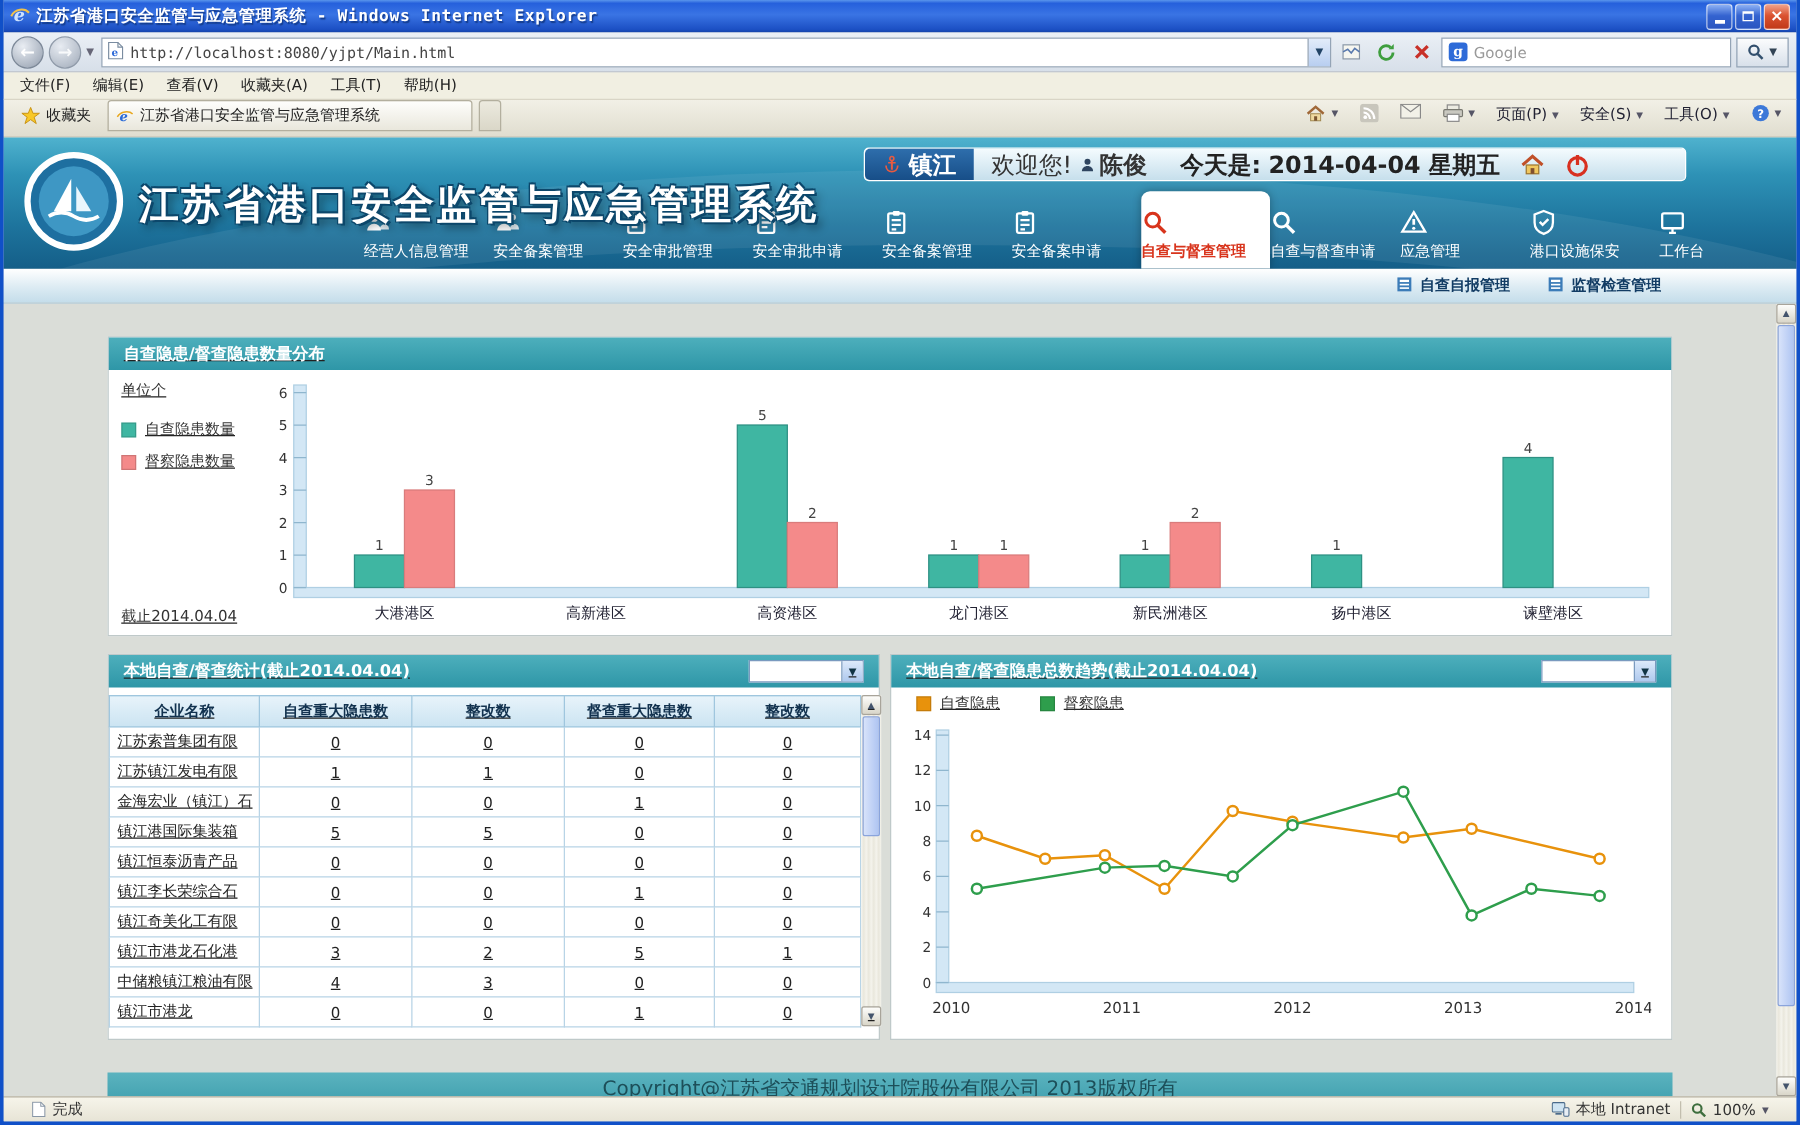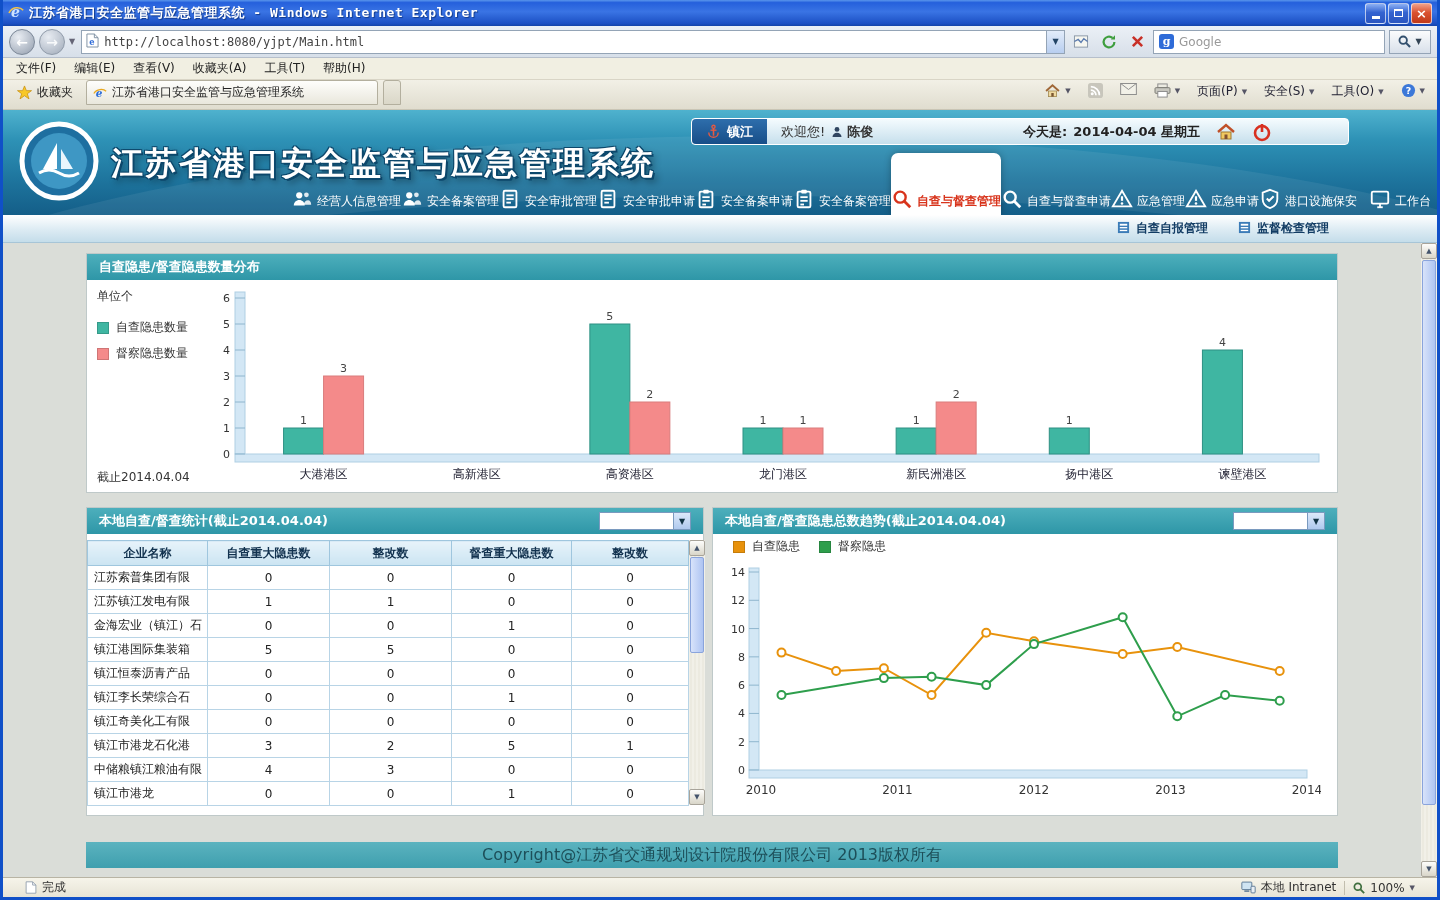--- a/index.html
+++ b/index.html
@@ -48,59 +48,59 @@
 
   
   .app-header{height:105px;flex:0 0 105px;position:relative;overflow:hidden;
     background:linear-gradient(180deg,#4FB2CE 0%,#2E92B6 28%,#1E759E 66%,#145E88 100%);}
   .app-header::after{content:'';position:absolute;left:-200px;top:26px;width:1900px;height:420px;border-radius:50%;
     border-top:60px solid rgba(255,255,255,0.07);pointer-events:none;}
   .logo{position:absolute;left:16px;top:11px;width:80px;height:80px;}
   .app-title{position:absolute;left:108px;top:32px;font-size:32px;font-weight:bold;color:#fff;letter-spacing:2px;white-space:nowrap;z-index:3;
     text-shadow:2px 2px 0 #0C476B,-1px -1px 0 #0C476B,1px -1px 0 #0C476B,-1px 1px 0 #0C476B,4px 4px 7px rgba(0,0,0,.45);}
   .user-strip{position:absolute;left:688px;right:88px;top:8px;height:27px;display:flex;align-items:center;
-    background:linear-gradient(180deg,#F4FBFE,#C6DFEC);border:1px solid #FFFFFF;border-radius:4px;font-size:13px;color:#333;z-index:4;}
+    background:linear-gradient(180deg,#F4FBFE,#C6DFEC);border:1px solid #FFFFFF;border-radius:4px;font-size:19px;color:#333;z-index:4;}
   .city-tab{height:100%;display:flex;align-items:center;gap:6px;padding:0 14px;color:#fff;font-weight:bold;
     background:linear-gradient(180deg,#2E6EAC,#174E88);border-radius:4px 0 0 4px;}
   .welcome{margin-left:14px;}
   .username{margin-left:4px;font-weight:bold;}
   .date-label{margin-left:auto;font-weight:bold;color:#222;}
   .date-val{margin-left:6px;font-weight:bold;color:#222;}
   .hdr-icon{margin-left:16px;display:flex;align-items:center;}
   .strip-pad{width:76px;flex:0 0 76px;}
   .main-nav{position:absolute;left:288px;right:6px;bottom:0;height:62px;display:flex;z-index:2;}
-  .nav-item{flex:1;display:flex;flex-direction:row;align-items:flex-end;justify-content:flex-end;gap:4px;padding-bottom:5px;color:#fff;cursor:pointer;}
+  .nav-item{flex:1;display:flex;flex-direction:column;align-items:flex-start;justify-content:flex-end;gap:4px;padding-bottom:5px;color:#fff;cursor:pointer;}
   .nav-item .nav-icon{width:22px;height:22px;display:block;}
   .nav-item .nav-icon svg{width:22px;height:22px;display:block;}
   .nav-label{font-size:12px;white-space:nowrap;}
   .nav-item.active{background:#fff;border-radius:7px 7px 0 0;color:#D8341C;font-weight:bold;box-shadow:0 0 7px rgba(0,0,0,.3);}
 
   
   .subnav{height:28px;flex:0 0 28px;display:flex;align-items:center;justify-content:flex-end;gap:30px;padding-right:108px;
     background:linear-gradient(180deg,#FFFFFF 0%,#DCEBF3 55%,#C4DDEA 100%);border-bottom:1px solid #A7C5D7;color:#123C64;font-weight:bold;}
   .subnav-item{display:flex;align-items:center;gap:6px;cursor:pointer;}
 
   
   .content{flex:1;display:flex;background:#DADDD8;overflow:hidden;}
-  .content-main{width:1418px;flex:0 0 1418px;padding-top:10px;}
+  .content-main{width:1418px;flex:0 0 1418px;padding-top:26px;text-decoration:underline;}
   .panel{width:1252px;margin:0 auto;background:#fff;border:1px solid #BFC9C9;}
   .panel-header{height:26px;display:flex;align-items:center;padding:0 12px;color:#fff;font-weight:bold;font-size:13px;
     background:linear-gradient(180deg,#4DAFBC,#2E96A7);}
   .combo{margin-left:auto;width:92px;height:18px;background:#fff;border:1px solid #7A9ABF;display:flex;}
   .combo-box{flex:1;}
   .combo-btn{width:17px;display:flex;align-items:center;justify-content:center;font-size:8px;color:#134;
     background:linear-gradient(180deg,#DCE9FA,#AFC9EE);border-left:1px solid #7A9ABF;}
 
   .bar-body{display:flex;height:212px;padding:6px 4px 2px 0;}
   .legend-col{width:116px;flex:0 0 116px;display:flex;flex-direction:column;padding:2px 0 4px 10px;color:#333;}
   .unit-label{margin-bottom:14px;}
   .legend-entry{display:flex;align-items:center;gap:7px;margin-bottom:9px;}
   .swatch{width:12px;height:12px;display:inline-block;border:1px solid rgba(0,0,0,.15);}
   .asof{margin-top:auto;color:#333;}
-  .hlegend{display:flex;align-items:center;gap:19px;height:22px;padding-left:12px;color:#333;}
+  .hlegend{display:flex;align-items:center;gap:32px;height:22px;padding-left:12px;color:#333;}
 
   .bottom-row{display:flex;gap:8px;width:1252px;margin:14px auto 0;}
   .table-panel{width:618px;flex:0 0 618px;margin:0;}
   .trend-panel{width:626px;flex:0 0 626px;margin:0;}
   .table-area{display:flex;padding:6px 0 8px 0;}
   table.stats{border-collapse:collapse;table-layout:fixed;width:601px;margin-left:0;}
   table.stats th{height:25px;background:linear-gradient(180deg,#E7F3FA,#CBE4F2);border:1px solid #9FC6DE;font-size:12px;color:#12324F;font-weight:bold;}
   table.stats td{height:24px;border:1px solid #B8D4E6;text-align:center;font-size:12px;color:#222;background:#fff;}
   table.stats td.name{text-align:left;padding-left:6px;white-space:nowrap;overflow:hidden;}
   .trend-body{padding:6px 8px 2px 8px;}
@@ -358,33 +358,33 @@
         <div class="nav-item">
           <span class="nav-icon">
             <svg viewBox="0 0 24 24">
               <rect x="5" y="4" width="14" height="17" rx="1.5" fill="none" stroke="currentColor" stroke-width="2"></rect>
               <rect x="9" y="2" width="6" height="4" rx="1" fill="currentColor"></rect>
               <line x1="8" y1="10" x2="16" y2="10" stroke="currentColor" stroke-width="2"></line>
               <line x1="8" y1="14" x2="16" y2="14" stroke="currentColor" stroke-width="2"></line>
               <line x1="8" y1="18" x2="12" y2="18" stroke="currentColor" stroke-width="2"></line>
             </svg>
           </span>
-          <span class="nav-label">安全备案申请</span>
+          <span class="nav-label">安全备案管理</span>
         </div>
         <div class="nav-item">
           <span class="nav-icon">
             <svg viewBox="0 0 24 24">
               <rect x="5" y="4" width="14" height="17" rx="1.5" fill="none" stroke="currentColor" stroke-width="2"></rect>
               <rect x="9" y="2" width="6" height="4" rx="1" fill="currentColor"></rect>
               <line x1="8" y1="10" x2="16" y2="10" stroke="currentColor" stroke-width="2"></line>
               <line x1="8" y1="14" x2="16" y2="14" stroke="currentColor" stroke-width="2"></line>
               <line x1="8" y1="18" x2="12" y2="18" stroke="currentColor" stroke-width="2"></line>
             </svg>
           </span>
-          <span class="nav-label">安全备案管理</span>
+          <span class="nav-label">安全备案申请</span>
         </div>
         <div class="nav-item active">
           <span class="nav-icon">
             <svg viewBox="0 0 24 24">
               <circle cx="10" cy="10" r="6" fill="none" stroke="currentColor" stroke-width="2.6"></circle>
               <line x1="14.5" y1="14.5" x2="21" y2="21" stroke="currentColor" stroke-width="3"></line>
             </svg>
           </span>
           <span class="nav-label">自查与督查管理</span>
         </div>
@@ -399,30 +399,20 @@
         </div>
         <div class="nav-item">
           <span class="nav-icon">
             <svg viewBox="0 0 24 24">
               <path d="M12 3 22 20 H2 Z" fill="none" stroke="currentColor" stroke-width="2"></path>
               <line x1="12" y1="9" x2="12" y2="14" stroke="currentColor" stroke-width="2.4"></line>
               <circle cx="12" cy="17" r="1.4" fill="currentColor"></circle>
             </svg>
           </span>
           <span class="nav-label">应急管理</span>
-        </div>
-        <div class="nav-item">
-          <span class="nav-icon">
-            <svg viewBox="0 0 24 24">
-              <path d="M12 3 22 20 H2 Z" fill="none" stroke="currentColor" stroke-width="2"></path>
-              <line x1="12" y1="9" x2="12" y2="14" stroke="currentColor" stroke-width="2.4"></line>
-              <circle cx="12" cy="17" r="1.4" fill="currentColor"></circle>
-            </svg>
-          </span>
-          <span class="nav-label">应急申请</span>
         </div>
         <div class="nav-item">
           <span class="nav-icon">
             <svg viewBox="0 0 24 24">
               <path d="M12 2 20 5 V12 C20 17 16.5 20.5 12 22 7.5 20.5 4 17 4 12 V5 Z" fill="none" stroke="currentColor" stroke-width="2"></path>
               <path d="M8.5 11.5 11 14 16 9" fill="none" stroke="currentColor" stroke-width="2.2"></path>
             </svg>
           </span>
           <span class="nav-label">港口设施保安</span>
         </div>

